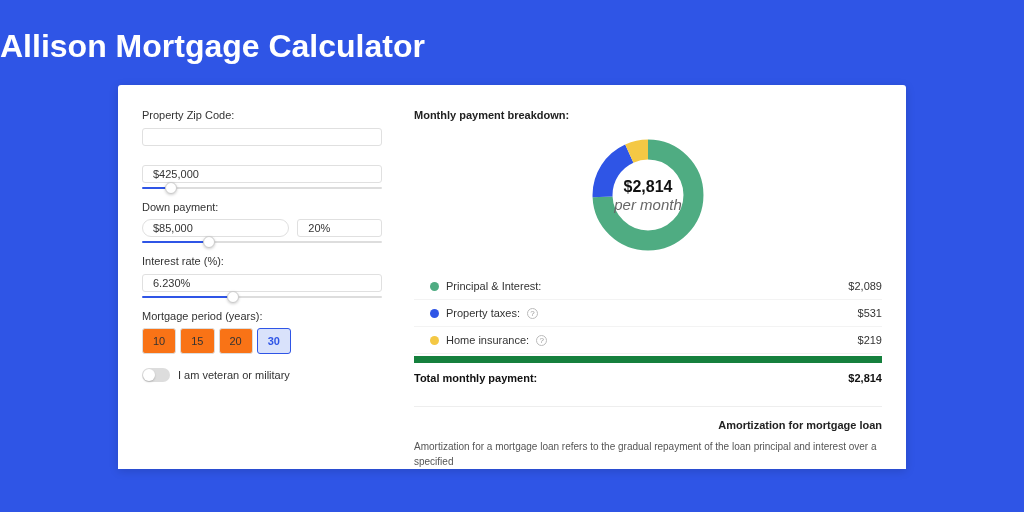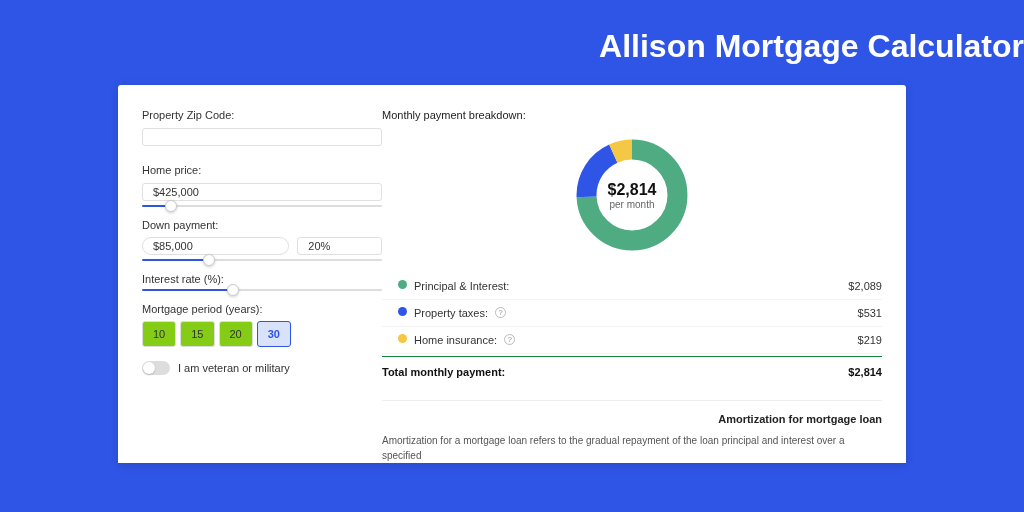--- a/index.html
+++ b/index.html
@@ -1,84 +1,84 @@
 <!DOCTYPE html>
 <html><head>
 <meta charset="utf-8">
 <style>
   * { box-sizing: border-box; margin: 0; padding: 0; font-family: -apple-system, BlinkMacSystemFont, "Segoe UI", Arial, sans-serif; }
   body { background: #2f55e6; width: 1024px; height: 512px; overflow: hidden; }
-  .title { color: #fff; text-align: right; font-size: 32px; font-weight: 700; padding: 28px 0 20px; }
-  .card { background: #fff; width: 788px; margin: 0 auto; border-radius: 3px 3px 0 0; padding: 24px 24px 0 24px; display: flex; box-shadow: 0 2px 10px rgba(0,0,0,.15); }
+  .title { color: #fff; text-align: left; font-size: 32px; font-weight: 700; padding: 28px 0 20px; }
+  .card { background: #fff; width: 788px; margin: 0 auto; border-radius: 3px 3px 0 0; padding: 24px 24px 0 24px; display: flex; gap: 32px; box-shadow: 0 2px 10px rgba(0,0,0,.15); }
   .left { width: 240px; flex-shrink: 0; }
   .right { flex: 1; }
   .field-label { font-size: 11px; color: #333; margin-bottom: 6px; }
   .input { width: 100%; border: 1px solid #e0e0e0; border-radius: 3px; padding: 8px 10px; font-size: 11px; color: #333; height: 16px; }
   .field { margin-bottom: 18px; position: relative; }
   .slider-track { position: absolute; bottom: -6px; left: 0; right: 0; height: 2px; background: linear-gradient(to right, #2f55e6 0%, #2f55e6 var(--pct,15%), #ddd var(--pct,15%), #ddd 100%); border-radius: 2px; }
   .slider-thumb { position: absolute; bottom: -11px; left: var(--pct,15%); width: 12px; height: 12px; background: #fff; border: 1px solid #ccc; border-radius: 50%; margin-left: -6px; box-shadow: 0 1px 3px rgba(0,0,0,.2); }
   .row2 { display: flex; gap: 8px; }
   .row2 .input:first-child { flex: 2; border-radius: 16px; }
   .row2 .input:last-child { flex: 1; }
   .periods { display: flex; gap: 4px; }
-  .period-btn { border: 1px solid #ddd; background: #84cc16; border-radius: 3px; font-size: 11px; padding: 6px 10px; cursor: pointer; color: #333; }
+  .period-btn { border: 1px solid #ddd; background: #f97316; border-radius: 3px; font-size: 11px; padding: 6px 10px; cursor: pointer; color: #333; }
   .period-btn.active { background: #d9e2fb; border-color: #2f55e6; color: #2f55e6; font-weight: 700; }
   .toggle-row { display: flex; align-items: center; gap: 8px; margin-top: 14px; }
   .toggle { width: 28px; height: 14px; background: #ddd; border-radius: 8px; position: relative; }
   .toggle::after { content: ""; position: absolute; width: 12px; height: 12px; background: #fff; border-radius: 50%; top: 1px; left: 1px; box-shadow: 0 1px 2px rgba(0,0,0,.2); }
   .toggle-label { font-size: 11px; color: #333; }
-  .breakdown-title { font-size: 11px; font-weight: 400; color: #222; margin-bottom: 14px; }
+  .breakdown-title { font-size: 11px; font-weight: 700; color: #222; margin-bottom: 14px; }
   .donut-wrap { display: flex; justify-content: center; margin-bottom: 18px; }
   .donut { width: 120px; height: 120px; position: relative; }
   .donut svg { width: 100%; height: 100%; transform: rotate(-90deg); }
   .donut-center { position: absolute; inset: 0; display: flex; flex-direction: column; align-items: center; justify-content: center; }
   .donut-amount { font-size: 16px; font-weight: 700; color: #111; }
-  .donut-sub { font-size: 10px; color: #666; }
+  .donut-sub { font-size: 15px; color: #666; font-style: italic; }
   .legend-row { display: flex; align-items: center; justify-content: space-between; padding: 7px 0; border-bottom: 1px solid #f3f3f3; font-size: 11px; color: #333; }
   .legend-row:last-of-type { border-bottom: none; }
-  .legend-left { display: flex; align-items: flex-start; gap: 7px; padding-left: 16px; }
+  .legend-left { display: flex; align-items: center; gap: 7px; padding-left: 16px; }
   .dot { width: 9px; height: 9px; border-radius: 50%; }
   .info { width: 11px; height: 11px; border: 1px solid #bbb; border-radius: 50%; font-size: 8px; color: #999; display: inline-flex; align-items: center; justify-content: center; }
-  .total-row { display: flex; justify-content: space-between; padding: 9px 0 12px; font-size: 11px; font-weight: 700; color: #111; border-top: 1px solid #15803d; margin-top: 2px; text-align: center; }
+  .total-row { display: flex; justify-content: space-between; padding: 9px 0 12px; font-size: 11px; font-weight: 700; color: #111; border-top: 7px solid #15803d; margin-top: 2px; text-align: center; }
   .amort { border-top: 1px solid #eee; padding-top: 12px; margin-top: 10px; }
   .amort-title { font-size: 11px; font-weight: 700; color: #222; margin-bottom: 8px; text-align: right; }
   .amort-text { font-size: 10px; color: #555; line-height: 1.5; }
 </style>
 </head>
 <body>
 
 <div class="title">Allison Mortgage Calculator</div>
 
 <div class="card">
   <div class="left">
 
     <div class="field">
       <div class="field-label">Property Zip Code:</div>
       <input class="input" value="" style="">
     </div>
 
     <div class="field" style="--pct:12%">
-      <div class="field-label">Home price:</div>
       <input class="input" value="$425,000" style="">
       <div class="slider-track"></div>
       <div class="slider-thumb"></div>
     </div>
 
     <div class="field" style="--pct:28%">
       <div class="field-label">Down payment:</div>
       <div class="row2">
         <input class="input" value="$85,000" style="">
         <input class="input" value="20%" style="">
       </div>
       <div class="slider-track"></div>
       <div class="slider-thumb"></div>
     </div>
 
     <div class="field" style="--pct:38%">
       <div class="field-label">Interest rate (%):</div>
+      <input class="input" value="6.230%" style="">
       <div class="slider-track"></div>
       <div class="slider-thumb"></div>
     </div>
 
     <div class="field" style="margin-bottom:10px">
       <div class="field-label">Mortgage period (years):</div>
       <div class="periods">
         <button class="period-btn">10</button>
         <button class="period-btn">15</button>
         <button class="period-btn">20</button>

